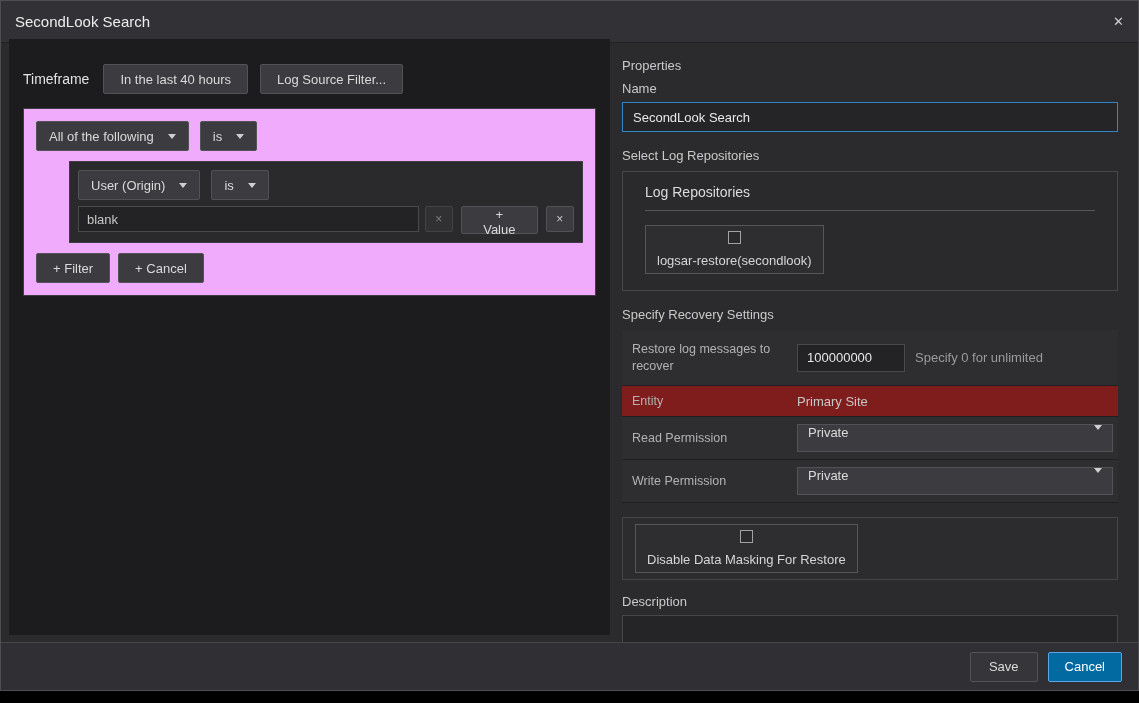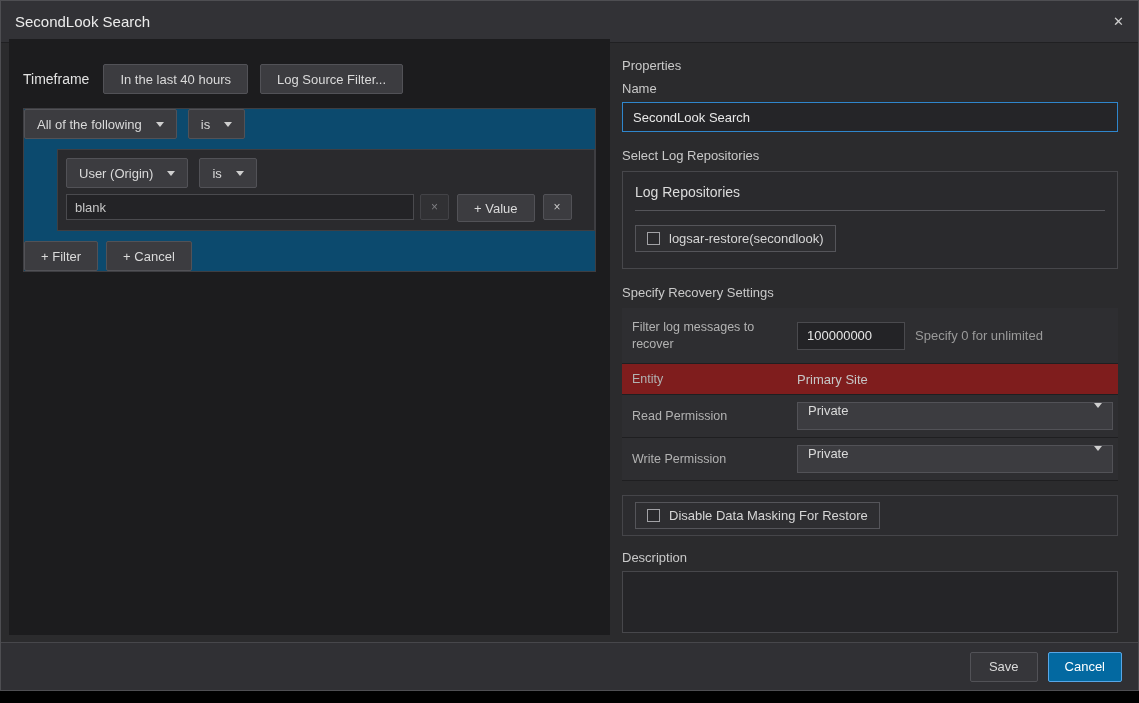--- a/index.html
+++ b/index.html
@@ -15,21 +15,21 @@
   .close { color:#cfcfcf; font-size:13px; cursor:pointer; line-height:1; }
 
   
   .left-panel { position:absolute; left:8px; top:38px; width:601px; height:596px; background:#1c1c1e; }
   .timeframe-row { display:flex; align-items:center; gap:12px; padding:25px 14px 0; }
   .tf-label { font-size:14px; color:#e2e2e2; margin-right:2px; }
 
   .btn { background:#3c3c40; border:1px solid #525257; color:#dadada; height:30px;
          padding:0 16px; font-size:13px; border-radius:2px; font-family:inherit; cursor:pointer; }
 
-  .filter-group { margin:14px; border:1px solid #3e3e42; background:#0c4a6e; }
+  .filter-group { margin:14px; border:1px solid #3e3e42; background:#f0abfc; padding:12px; }
   .group-header, .rule-header { display:flex; gap:11px; }
   .dropdown { display:inline-flex; align-items:center; gap:14px; background:#3c3c40;
               border:1px solid #525257; color:#dadada; height:30px; padding:0 12px;
               font-size:13px; border-radius:2px; cursor:pointer; }
   .caret { width:0; height:0; border-left:4px solid transparent; border-right:4px solid transparent;
            border-top:5px solid #cfcfcf; }
 
   .filter-rule { margin:10px 0 10px 33px; border:1px solid #3e3e42; background:#2a2a2d; padding:8px; }
   .rule-value-row { display:flex; align-items:flex-start; gap:6px; margin-top:6px; }
   .value-input { width:348px; height:26px; background:#232326; border:1px solid #4a4a4e;
@@ -41,25 +41,25 @@
   .group-actions { display:flex; gap:8px; }
 
   
   .right-panel { position:absolute; left:621px; top:45px; width:496px; }
   .section-label { font-size:13px; color:#c9c9c9; margin:16px 0 8px; }
   .section-label.first { margin-top:12px; }
   .field-label { font-size:13px; color:#c9c9c9; margin:0 0 6px; }
   .name-input { width:100%; height:30px; background:#252528; border:1px solid #2f86cc;
                 color:#e8e8e8; padding:0 10px; font-size:13px; font-family:inherit; }
 
-  .repo-box { border:1px solid #47474b; background:#2a2a2d; padding:12px 12px 16px; }
+  .repo-box { border:1px solid #47474b; background:#2a2a2d; padding:12px 22px 16px; }
   .repo-header { font-size:14px; color:#dcdcdc; padding-bottom:10px;
                  border-bottom:1px solid #55555a; margin-bottom:14px; }
   .chip { display:inline-flex; align-items:center; gap:9px; border:1px solid #55555a;
-          background:#2e2e31; padding:5px 11px; cursor:pointer; }
+          background:#2e2e31; padding:5px 11px; cursor:pointer;flex-direction:column; }
   .checkbox { width:13px; height:13px; border:1px solid #a2a2a6; background:#2a2a2d; display:inline-block; }
   .chip-label { font-size:13px; color:#d6d6d6; }
 
   .setting-row { display:flex; align-items:center; border-bottom:1px solid #1f1f21; background:#2e2e31; }
   .setting-row.row-entity { background:#7f1d1d; }
   .row-max { min-height:56px; }
   .row-entity { min-height:31px; }
   .row-read, .row-write { min-height:43px; }
   .setting-label { width:175px; padding:6px 10px; font-size:12.5px; color:#b2b2b2; line-height:1.35; }
   .setting-value { flex:1; display:flex; align-items:center; gap:10px; padding-right:5px; }
@@ -150,21 +150,21 @@
       <div class="chip">
         <span class="checkbox"></span>
         <span class="chip-label">logsar-restore(secondlook)</span>
       </div>
     </div>
 
     <div class="section-label">Specify Recovery Settings</div>
     <div class="settings-table">
 
       <div class="setting-row row-max">
-        <div class="setting-label">Filter log messages to recover</div>
+        <div class="setting-label">Restore log messages to recover</div>
         <div class="setting-value">
           <input class="max-input" value="100000000" style="">
           <span class="hint">Specify 0 for unlimited</span>
         </div>
       </div>
 
       <div class="setting-row row-entity">
         <div class="setting-label">Entity</div>
         <div class="setting-value">
           <span class="static-value">Primary Site</span>

